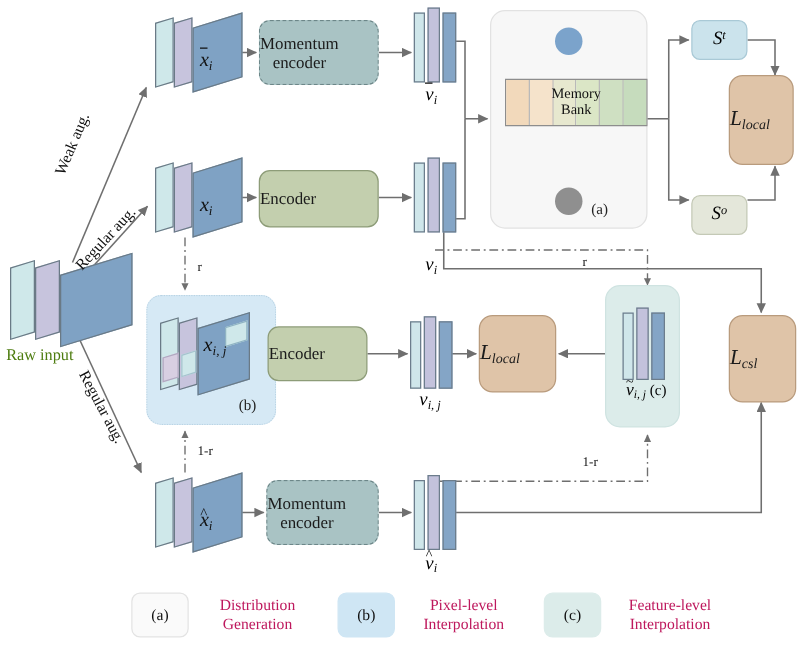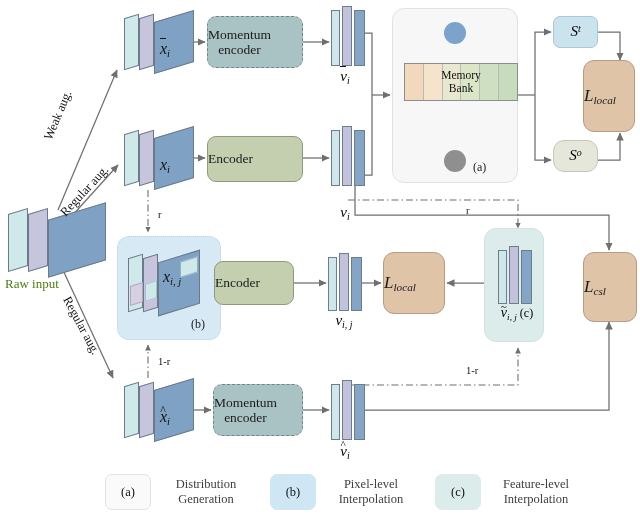--- a/index.html
+++ b/index.html
@@ -62,21 +62,21 @@
 
   
   .legend{position:absolute;left:105px;top:470px;width:440px;height:44px;
           display:flex;align-items:center;}
   .legitem{display:flex;align-items:center;margin-right:18px;}
   .legswatch{width:44px;height:34px;border-radius:7px;display:flex;align-items:center;
              justify-content:center;font-size:12.5px;color:#111;margin-right:9px;}
   .sw-a{background:#fafafa;border:1px solid #e3e3e3;}
   .sw-b{background:#cfe6f4;border:1px solid #cfe6f4;}
   .sw-c{background:#dcecea;border:1px solid #dcecea;}
-  .legtext{font-size:12.5px;color:#404040;line-height:1.2;text-align:center;width:92px;}
+  .legtext{font-size:12.5px;color:#be185d;line-height:1.2;text-align:center;width:92px;}
   .sub{font-size:0.66em;vertical-align:-0.3em;font-style:italic;}
   .sup{font-size:0.66em;vertical-align:0.45em;font-style:italic;}
   .ovl{position:relative;display:inline-block;}
   .ovl .bar{position:absolute;left:0;right:14%;top:-0.12em;height:1.1px;background:#111;}
   .ovl .tilde{position:absolute;left:0;right:10%;top:-0.42em;font-size:0.8em;
               text-align:center;font-style:normal;}
   .ovl .hat{position:absolute;left:0;right:14%;top:-0.45em;font-size:0.75em;
             text-align:center;font-style:normal;}
 </style>
 </head>
@@ -288,21 +288,21 @@
     <div class="memtext" style="white-space:pre-line;">Memory
 Bank</div>
   </div>
   <div class="dot" style="left:444px;top:150px;width:22px;height:22px;background:#8f8f8f;"></div>
 
   <div class="node sbox t" style="left:553px;top:16px;width:45px;height:32px;">
     <span>
       <span>S</span><span class="sup">t</span>
     </span>
   </div>
-  <div class="node sbox o" style="left:553px;top:140px;width:45px;height:32px;border-radius:11px;">
+  <div class="node sbox o" style="left:553px;top:156px;width:45px;height:32px;">
     <span>
       <span>S</span><span class="sup">o</span>
     </span>
   </div>
 
   <div class="node procbox loss" style="left:583px;top:60px;width:52px;height:72px;">
     <span>
       <span>L</span><span class="sub">local</span>
     </span>
   </div>

